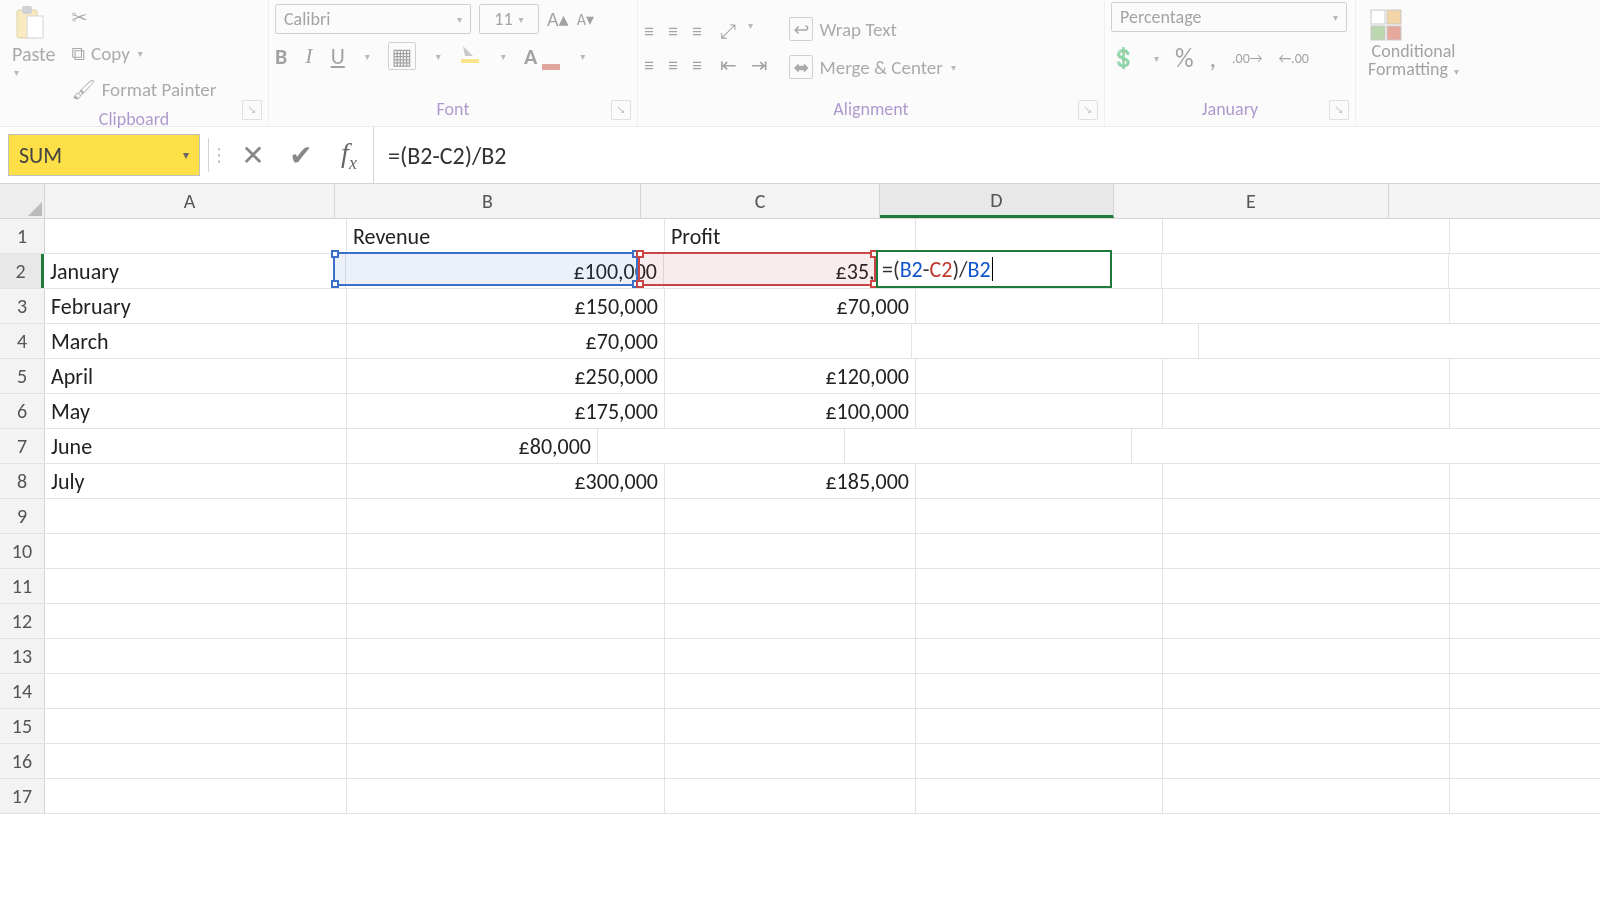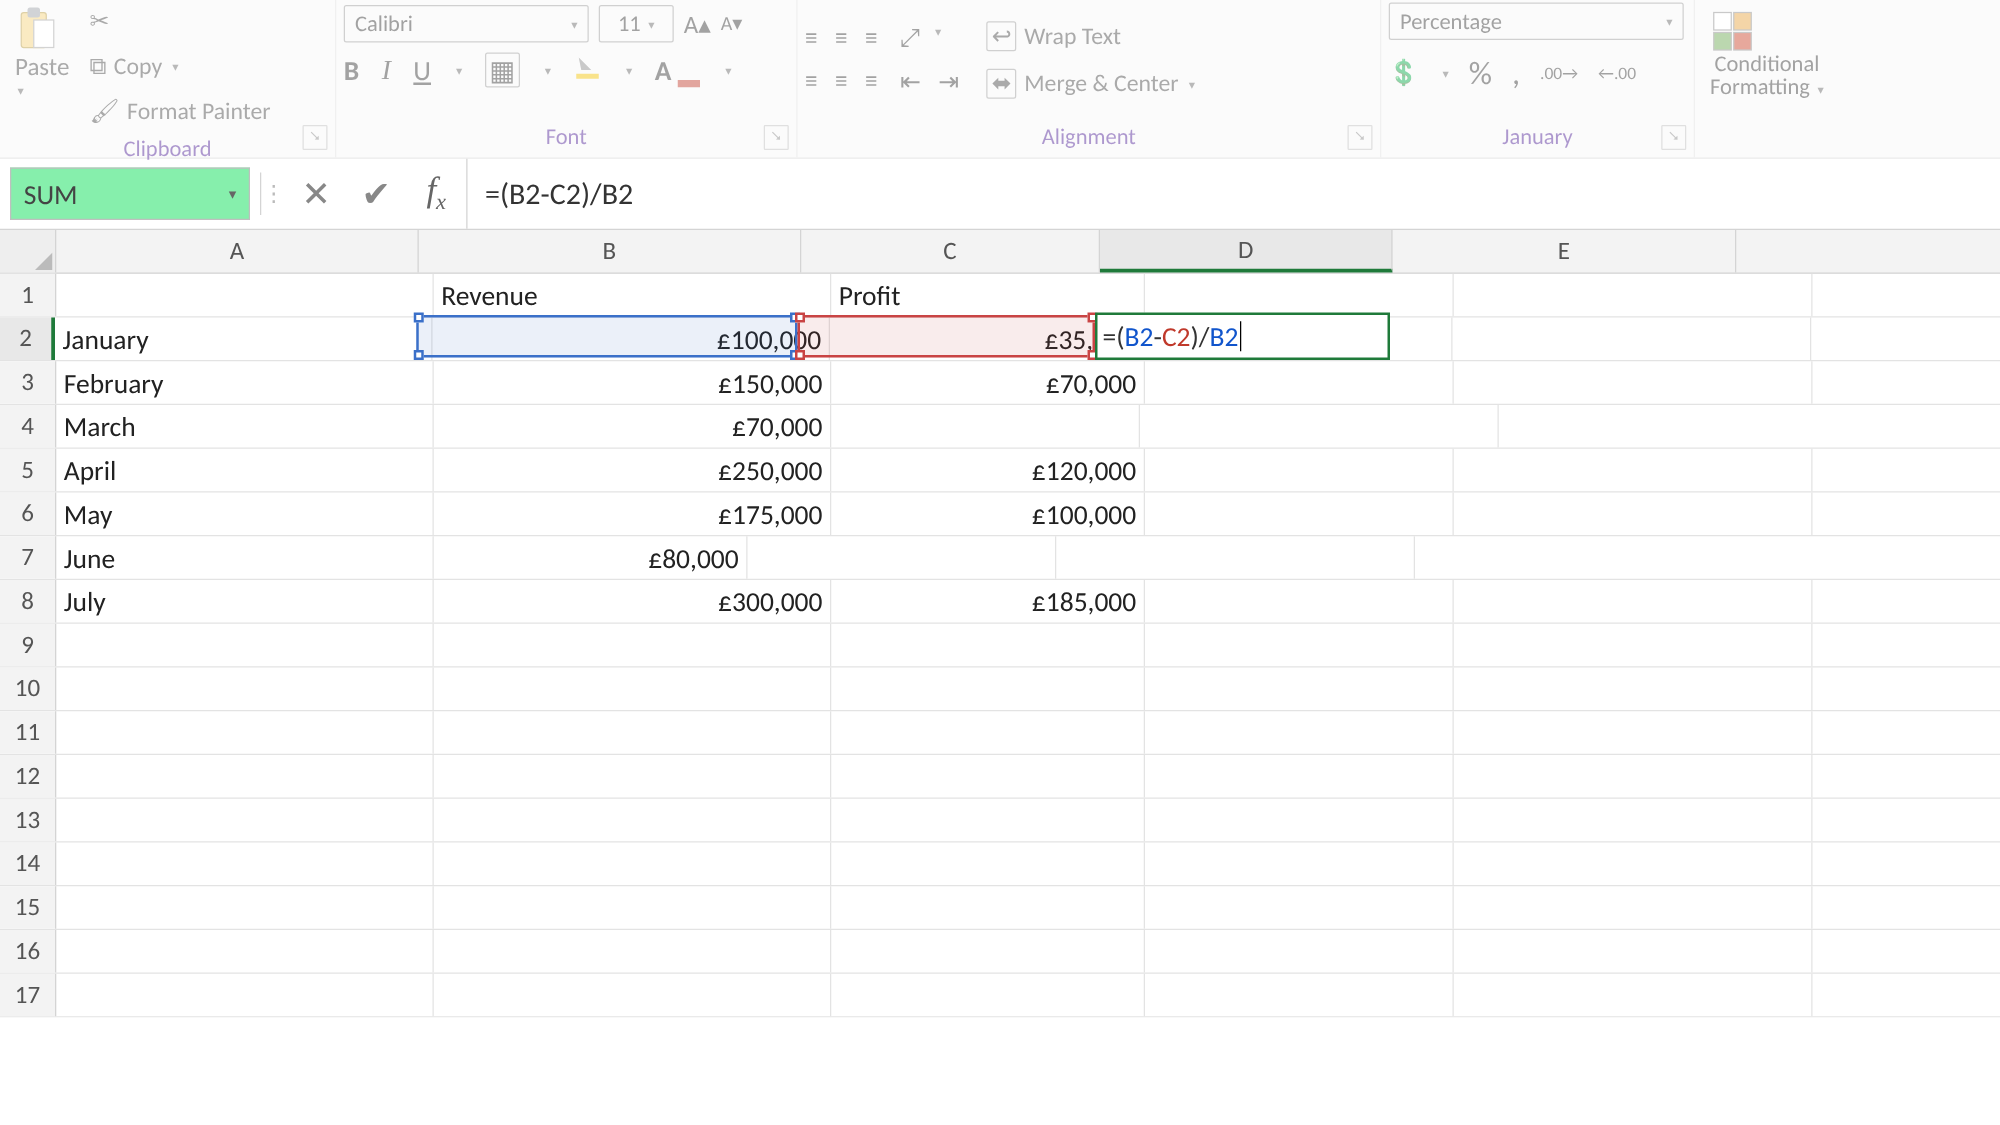--- a/index.html
+++ b/index.html
@@ -9,21 +9,21 @@
   .group-label{text-align:center;font-size:18px;color:#4c1d95;padding:4px 0 6px 0}
   .dlglaunch{position:absolute;right:6px;bottom:6px;width:18px;height:18px;border:1px solid #bbb;border-radius:1px;display:flex;align-items:center;justify-content:center;font-size:12px;color:#888}
   .faded{opacity:.45}
   .btncol{display:flex;flex-direction:column;align-items:flex-start;justify-content:flex-start;padding:2px 6px}
   .big-icon{width:36px;height:38px;display:flex;align-items:flex-end;justify-content:center}
   .small-row{display:flex;align-items:center;height:30px;gap:6px;font-size:19px;color:#444;padding:0 4px}
   .drop-tiny{font-size:10px;color:#666;margin-left:2px}
   .sq{border:1px solid #999;border-radius:2px;display:inline-flex;align-items:center;justify-content:center}
   
   .fbar-row{display:flex;align-items:center;height:56px;border-bottom:1px solid #d4d4d4}
-  .namebox{width:170px;margin:0 8px;border:1px solid #bfbfbf;height:40px;display:flex;align-items:center;font-size:22px;color:#444;padding:0 10px;background:#86efac}
+  .namebox{width:170px;margin:0 8px;border:1px solid #bfbfbf;height:40px;display:flex;align-items:center;font-size:22px;color:#444;padding:0 10px;background:#fde047}
   .namebox .dd{margin-left:auto;font-size:12px;color:#666}
   .fx-btn{width:48px;height:44px;display:flex;align-items:center;justify-content:center;font-size:26px;color:#777}
   .fx-label{font-family:Liberation Serif, serif;font-style:italic;font-size:28px;color:#666}
   .fbar-input{flex:1;border-left:1px solid #d4d4d4;height:100%;display:flex;align-items:center;padding:0 14px;font-size:24px;color:#333}
   
   .sheet{position:relative}
   .colheads{display:flex;height:34px;border-bottom:1px solid #d4d4d4;background:#f3f3f3;font-size:20px;color:#555}
   .corner{width:44px;border-right:1px solid #d4d4d4;background:#eee;display:flex;align-items:flex-end;justify-content:flex-end}
   .corner svg{width:16px;height:16px;margin:0 2px 2px 0}
   .ch{border-right:1px solid #d4d4d4;display:flex;align-items:center;justify-content:center}

